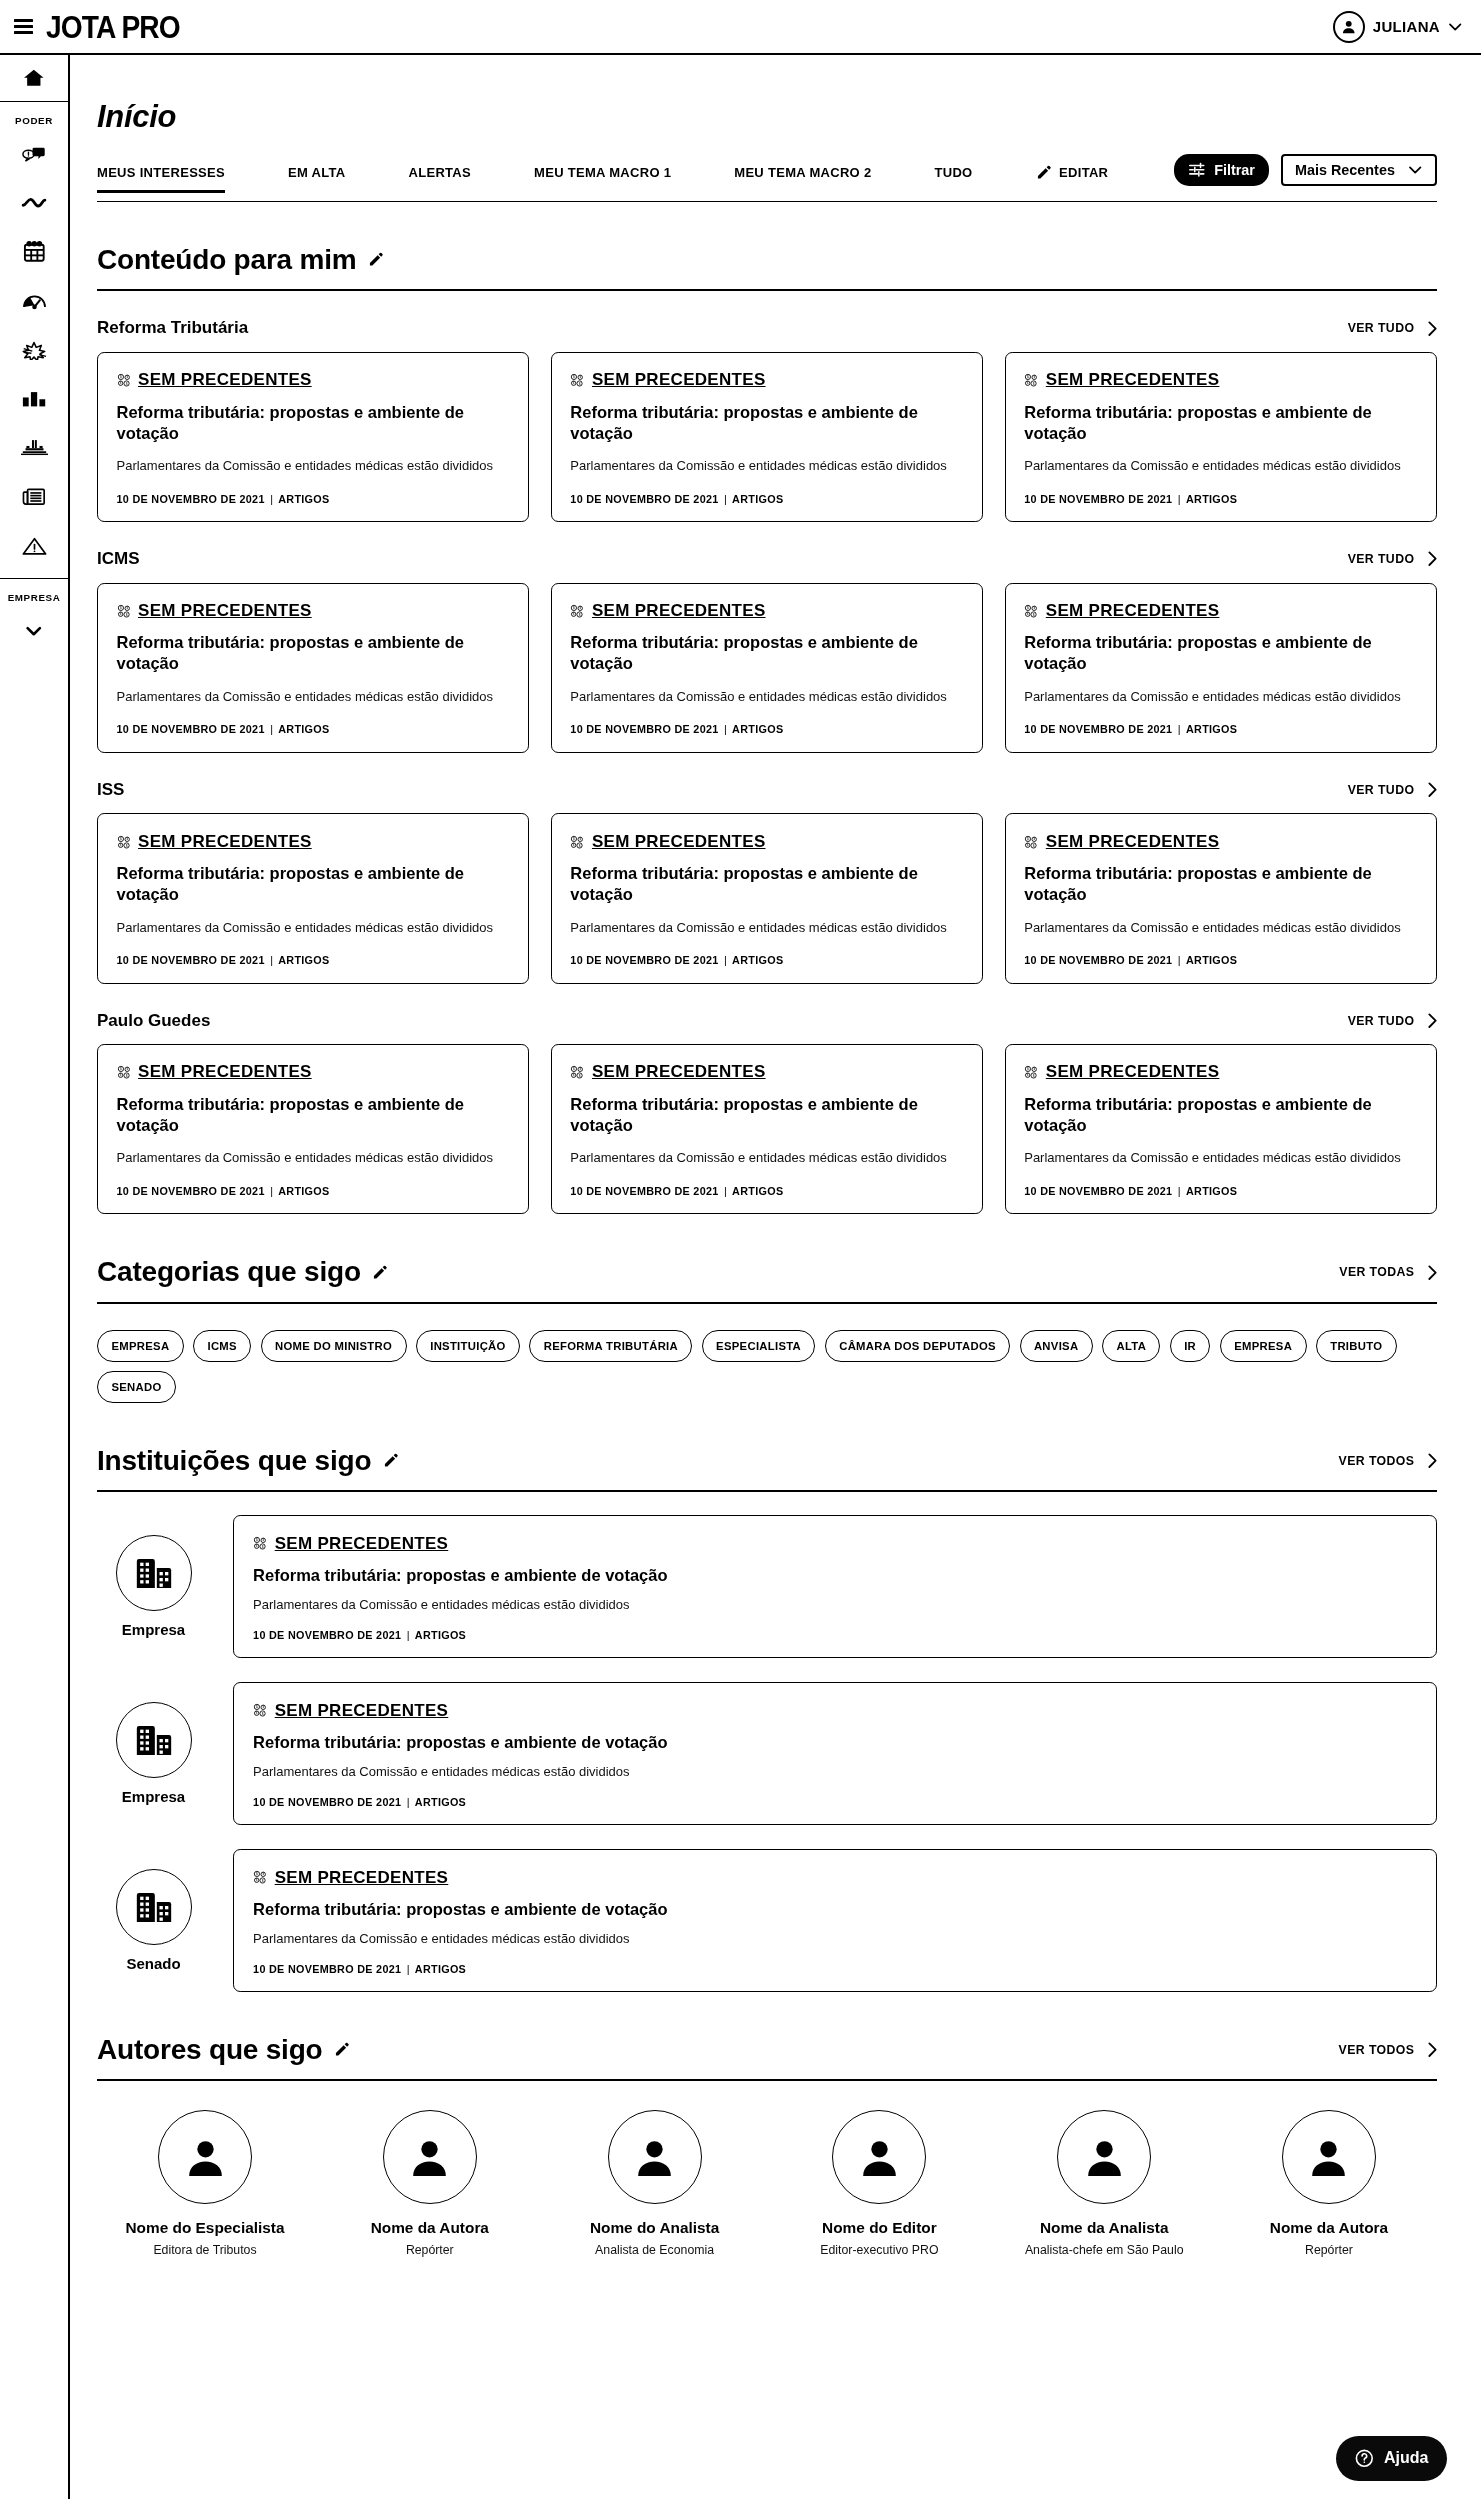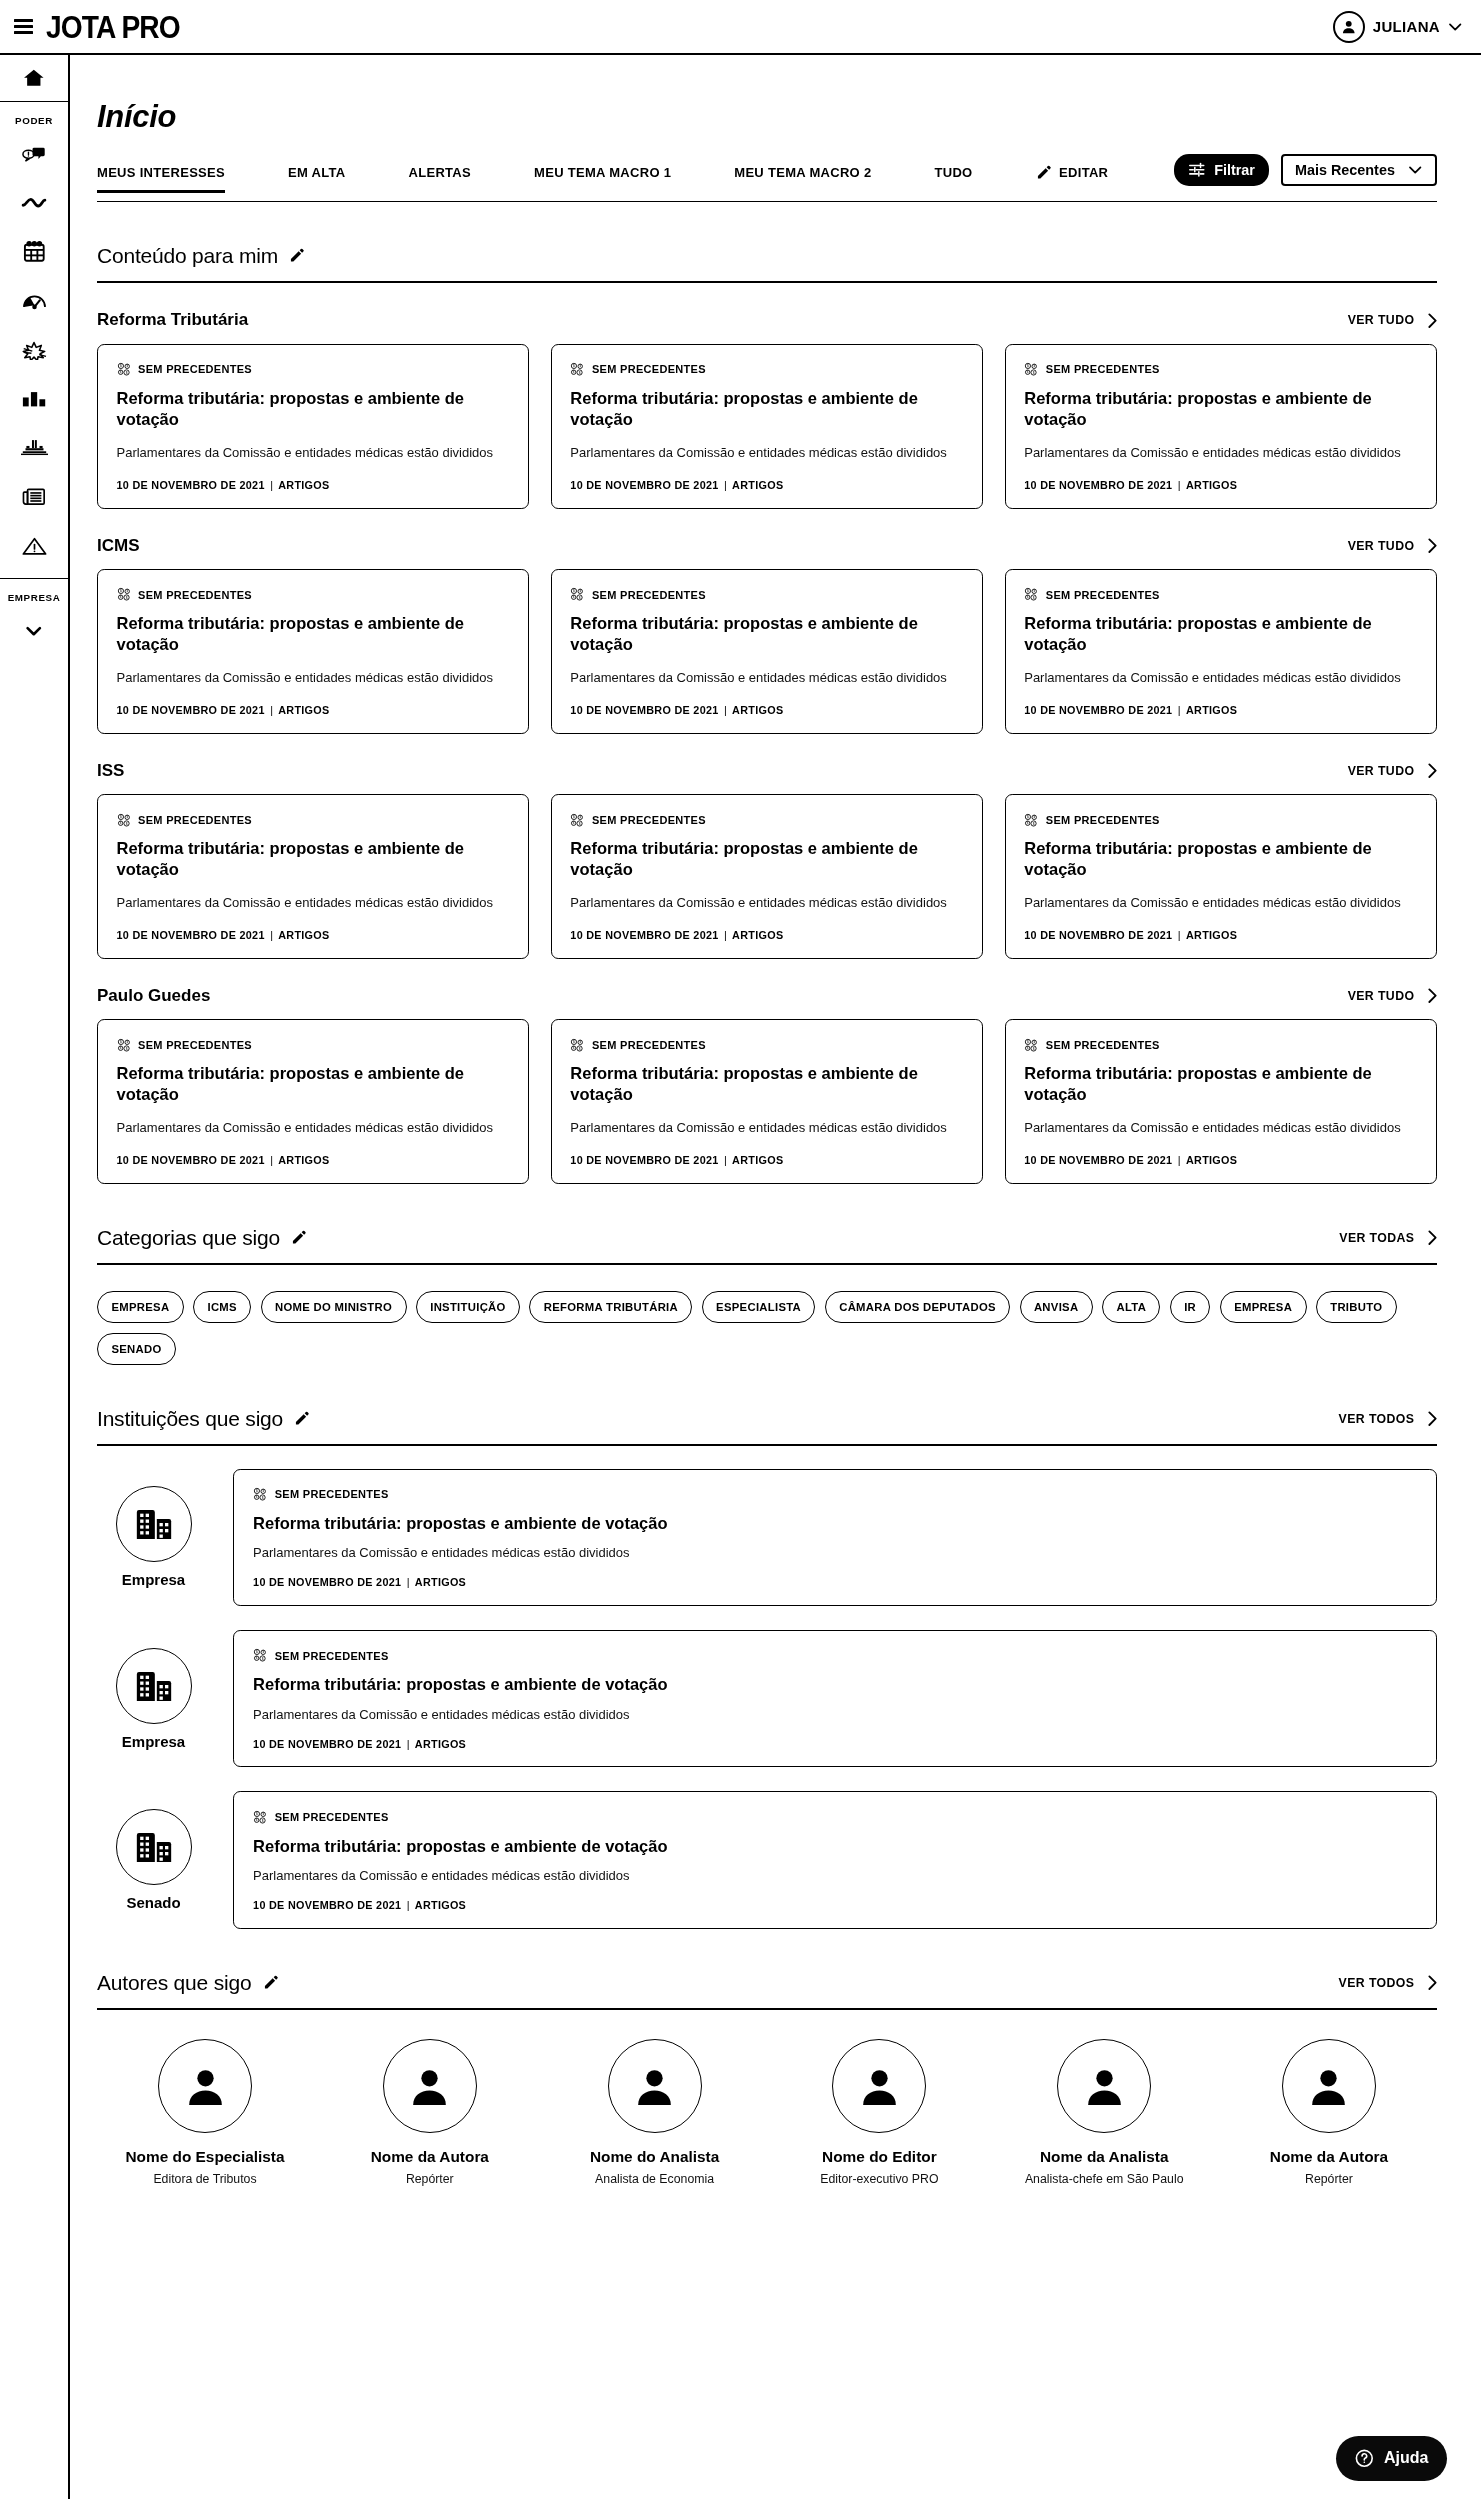--- a/index.html
+++ b/index.html
@@ -164,21 +164,21 @@
   }
 
   
   .big-head {
     margin: 42px 44px 0 44px;
     display: flex; align-items: center; justify-content: space-between;
     border-bottom: 2.6px solid #000;
     padding-bottom: 13.4px;
   }
   .big-head-left { display: flex; align-items: center; gap: 11.3px; }
-  .big-head-title { font-size: 21px; font-weight: 400; letter-spacing: -0.2px; }
+  .big-head-title { font-size: 28px; font-weight: 700; letter-spacing: -0.2px; }
   .ver-link {
     display: flex; align-items: center; gap: 12.3px;
     font-size: 12.3px; font-weight: 700; letter-spacing: 0.4px; cursor: pointer;
   }
 
   
   .group { margin: 27px 44px 0 44px; }
   .group-head {
     display: flex; align-items: center; justify-content: space-between;
     margin-bottom: 13.4px;
@@ -188,21 +188,21 @@
   .cards-row { display: flex; gap: 21.6px; }
   .card {
     flex: 1 1 0;
     border: 1.5px solid #000;
     border-radius: 7.2px;
     padding: 17.5px 18.5px 16.5px 18.5px;
     background: #fff;
     cursor: pointer;
   }
   .badge-row { display: flex; align-items: center; gap: 7.2px; margin-bottom: 11.3px; }
-  .badge-text { font-size: 11px; font-weight: 700; letter-spacing: 0.3px; }
+  .badge-text { font-size: 17px; font-weight: 700; letter-spacing: 0.3px; text-decoration: underline; }
   .card-title {
     font-size: 16.5px; font-weight: 700; line-height: 1.28;
     margin-bottom: 13.4px;
   }
   .card-desc {
     font-size: 13px; line-height: 1.38; color: #111;
     margin-bottom: 17.5px;
   }
   .card-meta { font-size: 10.8px; font-weight: 700; letter-spacing: 0.3px; }
   .card-meta .sep { font-weight: 400; padding: 0 2.1px; }

